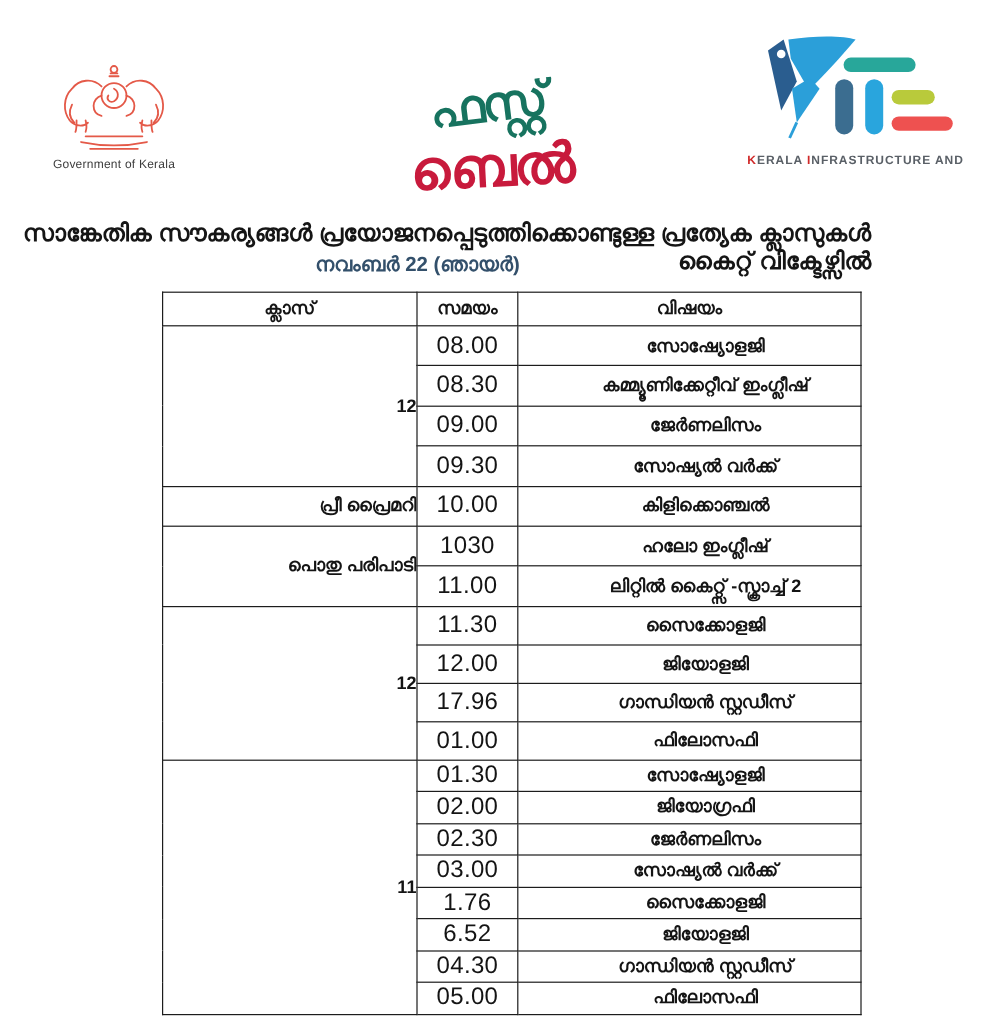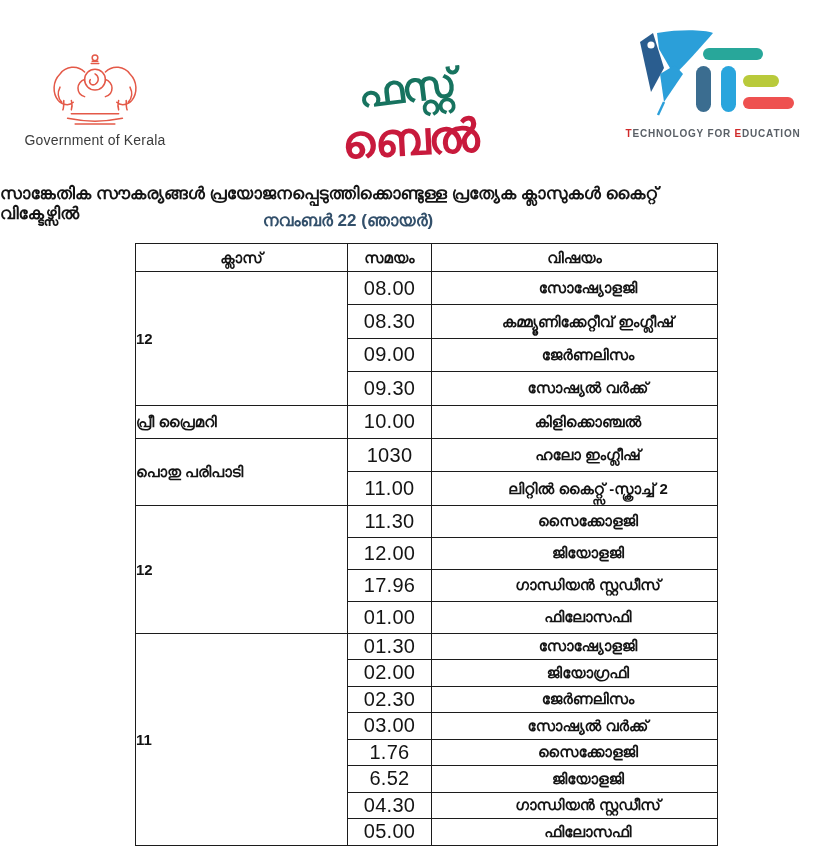--- a/index.html
+++ b/index.html
@@ -2,47 +2,47 @@
 <html><head>
 <meta charset="utf-8">
 <style>
   html,body{margin:0;padding:0;background:#fff;}
   body{font-family:"Liberation Sans","DejaVu Sans",sans-serif;color:#111;}
   .page{position:relative;width:826px;height:855px;background:#ffffff;overflow:hidden;}
 
   
   .govt{position:absolute;left:10px;top:50px;width:170px;text-align:center;}
   .govt svg{display:block;margin:0 auto;}
-  .govt-caption{margin-top:2px;font-size:14px;color:#3c3c3c;letter-spacing:.2px;}
+  .govt-caption{margin-top:2px;font-size:10px;color:#3c3c3c;letter-spacing:.2px;}
 
   .firstbell{position:absolute;left:336px;top:60px;width:170px;height:118px;}
   .fb-w1{position:absolute;left:22px;top:8px;font-size:40px;font-weight:800;color:#17735f;
          transform:rotate(-7deg);letter-spacing:-2px;line-height:1;}
   .fb-w2{position:absolute;left:6px;top:56px;font-size:46px;font-weight:800;color:#c81a3c;
          transform:rotate(-3deg);letter-spacing:-2px;line-height:1;}
 
   .kite{position:absolute;left:613px;top:30px;width:200px;text-align:center;}
   .kite-caption{margin-top:4px;font-size:10px;font-weight:700;color:#5a6067;
                 letter-spacing:.8px;line-height:1.5;}
   .kite-caption .rd{color:#d02a2a;}
 
   
-  .title1{position:absolute;left:0;top:184px;width:726px;text-align:left;
-          font-size:17px;font-weight:700;color:#151515;}
+  .title1{position:absolute;left:0;top:184px;width:726px;text-align:right;
+          font-size:20px;font-weight:700;color:#151515;}
   .title2{position:absolute;left:0;top:211px;width:696px;text-align:center;
           font-size:17px;font-weight:700;color:#33506b;}
 
   
   table.sched{position:absolute;left:135px;top:243px;width:582px;
               border-collapse:collapse;table-layout:fixed;}
   .sched col.c1{width:212px;} .sched col.c2{width:84px;} .sched col.c3{width:286px;}
   .sched th,.sched td{border:1.5px solid #1c1c1c;padding:0;font-size:15px;color:#141414;
                       overflow:hidden;}
   .sched th{height:27px;font-weight:700;text-align:center;}
-  .sched td.cls{text-align:left;font-weight:700;}
+  .sched td.cls{text-align:right;font-weight:700;}
   .sched td.tm{text-align:center;font-size:20px;letter-spacing:.3px;}
   .sched td.sj{text-align:center;padding-left:27px;font-weight:600;}
   tr.rA{height:33.4px;} tr.rB{height:32px;} tr.rC{height:26.5px;}
 </style>
 </head>
 <body>
 
 <div class="page">
 
   <div class="govt">
@@ -76,21 +76,21 @@
         <path d="M42,44 L57,35 L65,44 L46,72 Z" fill="#2b9fd9"></path>
         <path d="M46,72 L40,85" stroke="#2b9fd9" stroke-width="2.4" fill="none"></path>
         <rect x="85" y="18" width="60" height="12" rx="6" fill="#28a79a"></rect>
         <rect x="78" y="36" width="15" height="46" rx="7.5" fill="#3b6d90"></rect>
         <rect x="103" y="36" width="15" height="46" rx="7.5" fill="#29a5dd"></rect>
         <rect x="125" y="45" width="36" height="12" rx="6" fill="#b9ca3b"></rect>
         <rect x="125" y="67" width="51" height="12" rx="6" fill="#ee5150"></rect>
       </svg>
     </span>
     <div class="kite-caption">
-      <div><span class="rd">T</span><span>ECHNOLOGY </span><span>FOR </span><span class="rd">E</span><span>DUCATION</span></div>
+      <div><span class="rd">K</span><span>ERALA </span><span class="rd">I</span><span>NFRASTRUCTURE </span><span>AND</span></div>
     </div>
   </div>
 
   <div class="title1">സാങ്കേതിക സൗകര്യങ്ങൾ പ്രയോജനപ്പെടുത്തിക്കൊണ്ടുള്ള പ്രത്യേക ക്ലാസുകൾ കൈറ്റ് വിക്ടേഴ്സിൽ</div>
   <div class="title2">നവംബർ 22 (ഞായർ)</div>
 
   <table class="sched">
     <colgroup>
         <col class="c1">
         <col class="c2">

